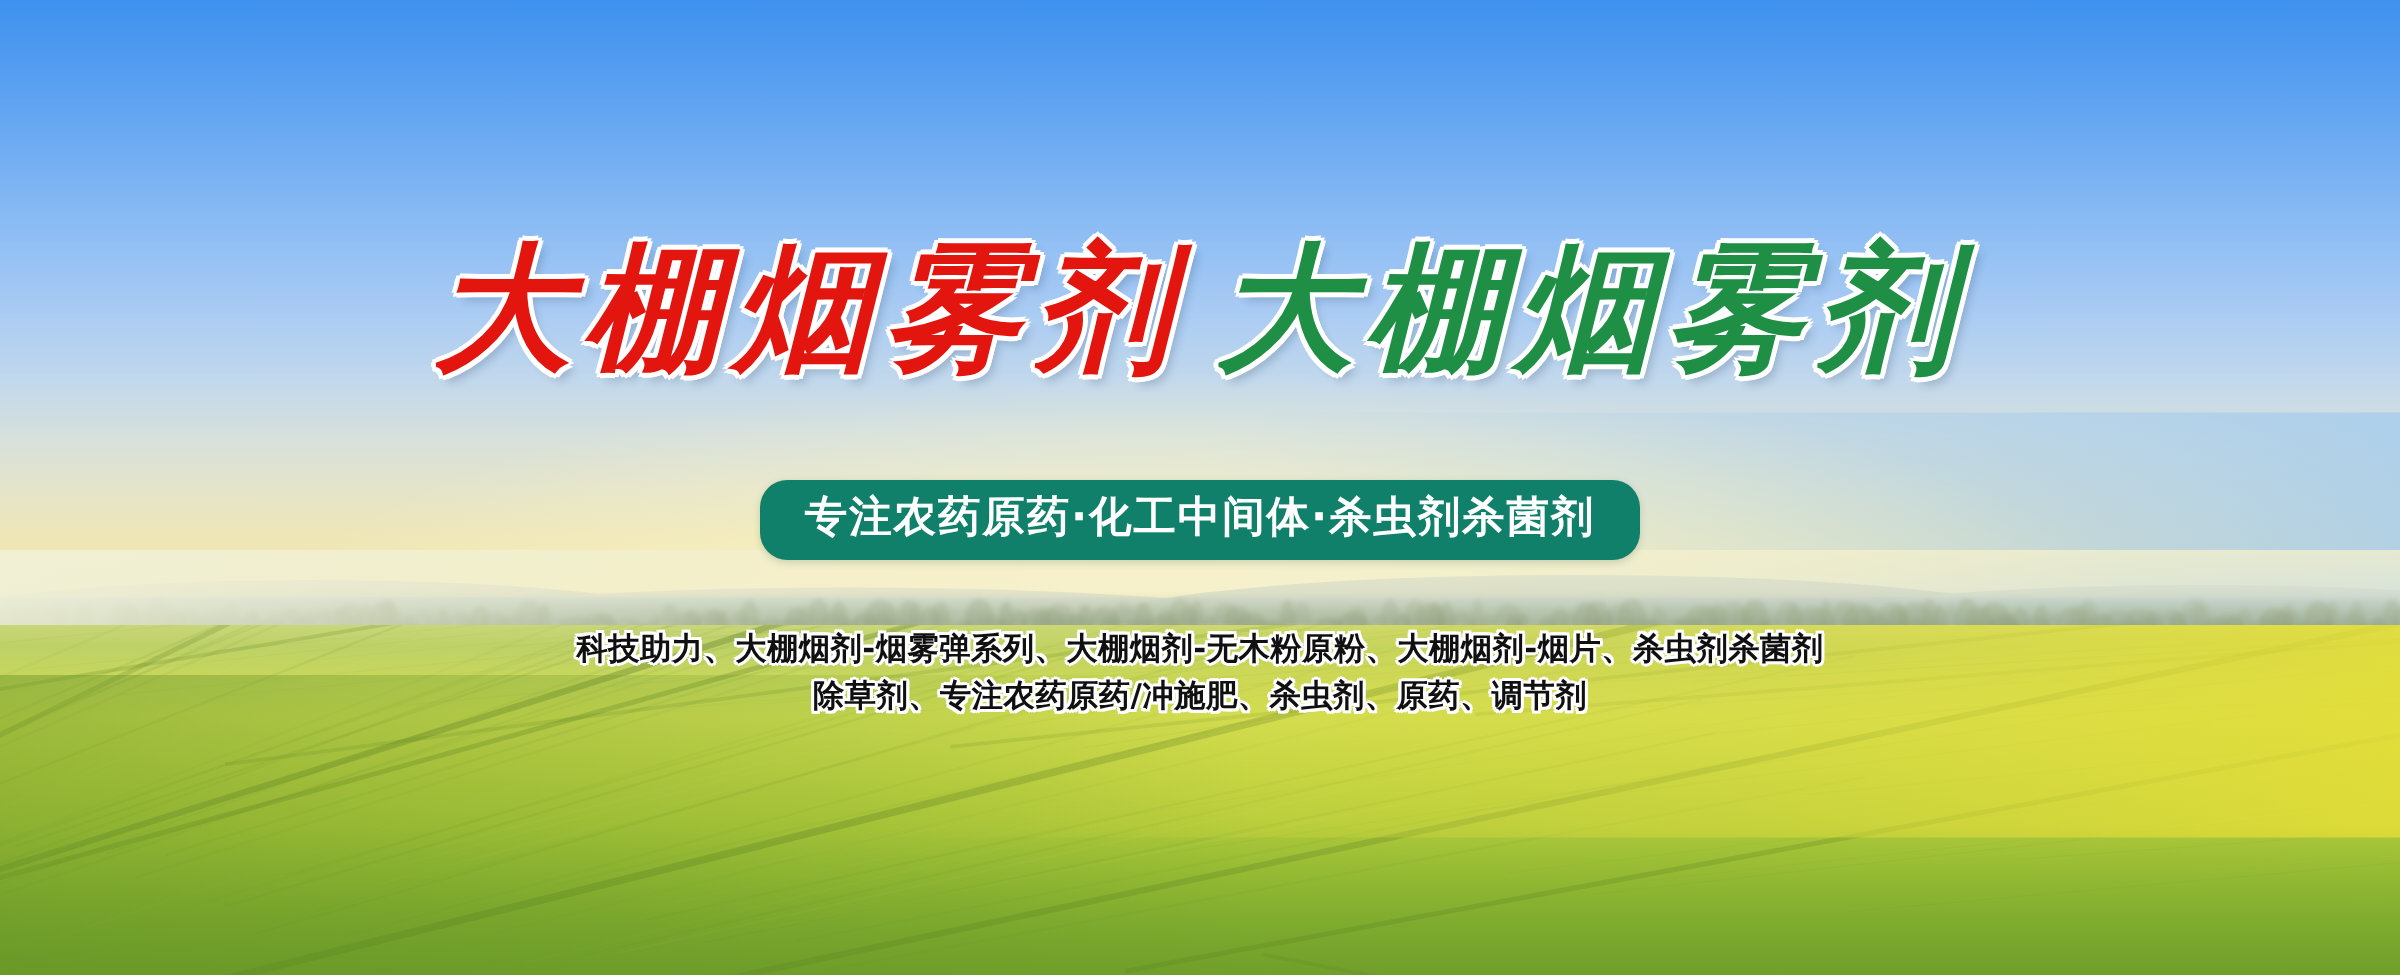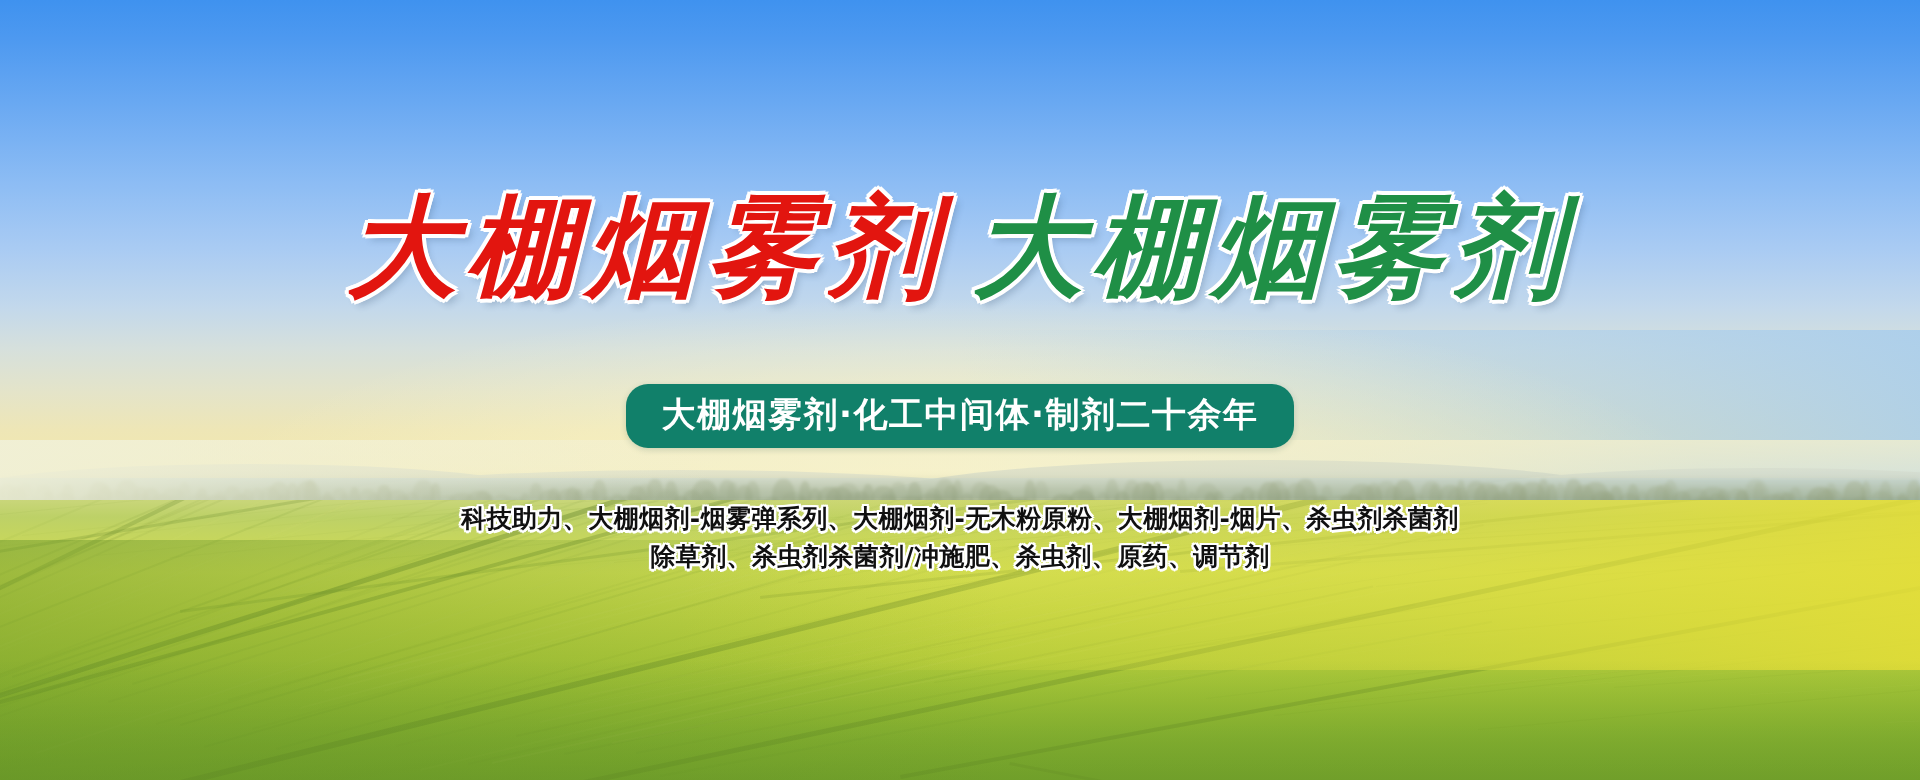--- a/index.html
+++ b/index.html
@@ -579,22 +579,22 @@
     <div class="fields-left-dark"></div>
     <div class="fields-bottom-dark"></div>
   </div>
 
   <div class="headline">
     <span class="hl-red">大棚烟雾剂</span><span class="hl-green">大棚烟雾剂</span>
   </div>
 
   <div class="pill-wrap">
     <div class="pill">
-      <div class="pill-text">大棚烟雾剂·化工中间体·制剂二十余年</div>
+      <div class="pill-text">专注农药原药·化工中间体·杀虫剂杀菌剂</div>
     </div>
   </div>
 
   <div class="products">
     <div class="product-line">科技助力、大棚烟剂-烟雾弹系列、大棚烟剂-无木粉原粉、大棚烟剂-烟片、杀虫剂杀菌剂</div>
-    <div class="product-line">除草剂、杀虫剂杀菌剂/冲施肥、杀虫剂、原药、调节剂</div>
+    <div class="product-line">除草剂、专注农药原药/冲施肥、杀虫剂、原药、调节剂</div>
   </div>
 
 </div>
 
 </body></html>

